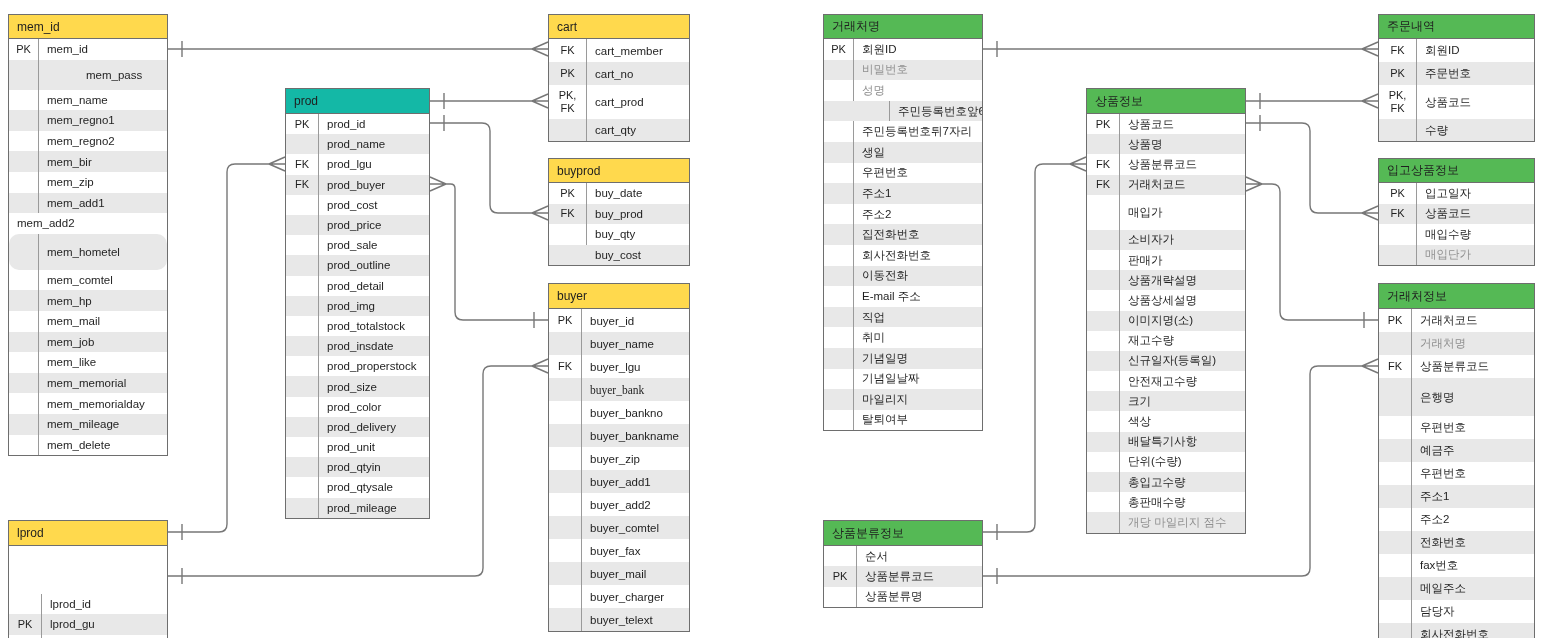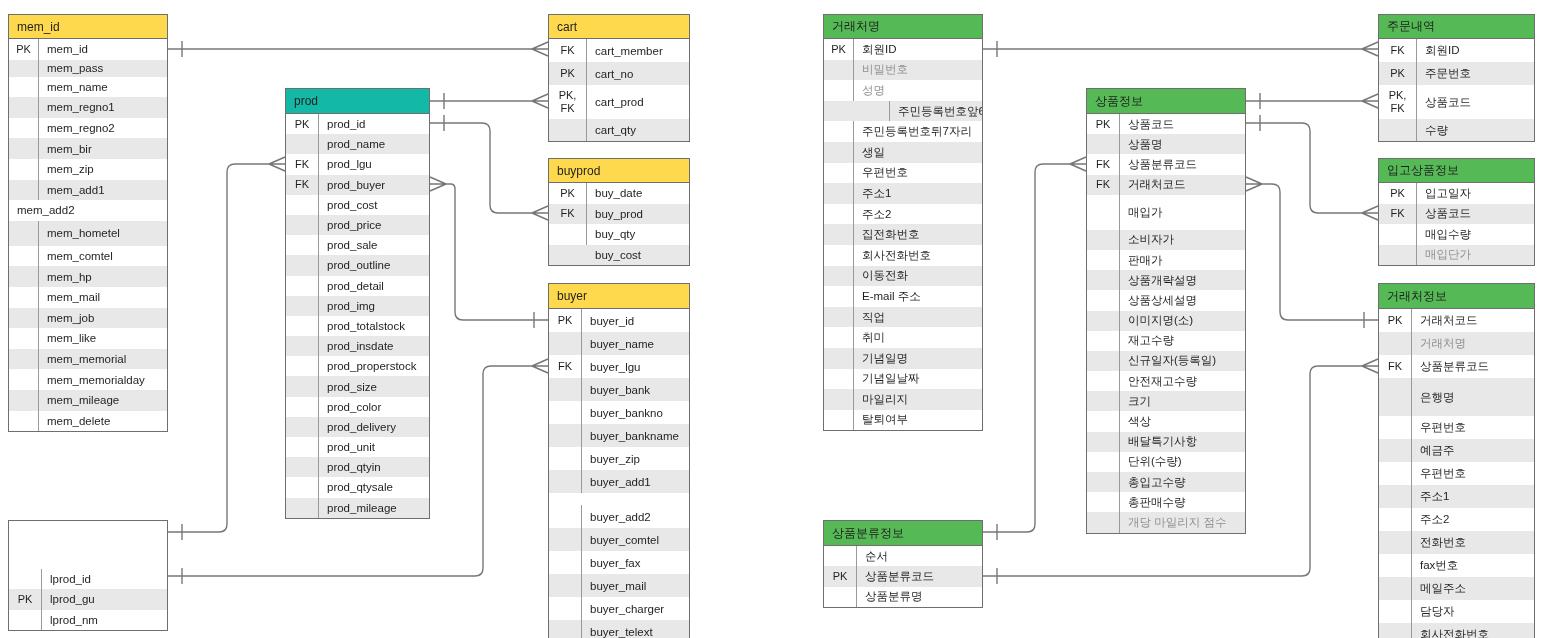--- a/index.html
+++ b/index.html
@@ -63,21 +63,21 @@
       <path d="M 1262 184 L 1246 177 M 1262 184 L 1246 184 M 1262 184 L 1246 191" class="mark"></path>
       <path d="M 1364 312 L 1364 328" class="mark"></path>
     </svg>
 <div class="tbl" style="left: 8px; top: 14px; width: 160px;">
       <div class="tbl-header" style="height: 24px; background: rgb(255, 217, 77);">mem_id</div>
       <div class="rows">
         <div class="row" style="height: 20.6px;">
           <div class="cell-key" style="width: 30px;">PK</div>
           <div class="cell-name">mem_id</div>
         </div>
-        <div class="row alt" style="height: 17px;">
+        <div class="row alt" style="height: 30px; gap: 39px;">
           <div class="cell-key" style="width: 30px;"></div>
           <div class="cell-name">mem_pass</div>
         </div>
         <div class="row" style="height: 20.6px;">
           <div class="cell-key" style="width: 30px;"></div>
           <div class="cell-name">mem_name</div>
         </div>
         <div class="row alt" style="height: 20.6px;">
           <div class="cell-key" style="width: 30px;"></div>
           <div class="cell-name">mem_regno1</div>
@@ -95,21 +95,21 @@
           <div class="cell-name">mem_zip</div>
         </div>
         <div class="row alt" style="height: 20.6px;">
           <div class="cell-key" style="width: 30px;"></div>
           <div class="cell-name">mem_add1</div>
         </div>
         <div class="row" style="height: 20.6px; flex-direction: column;">
           <div class="cell-key" style="width: 30px;"></div>
           <div class="cell-name">mem_add2</div>
         </div>
-        <div class="row alt" style="height: 25px;">
+        <div class="row alt" style="height: 36px; border-radius: 10px;">
           <div class="cell-key" style="width: 30px;"></div>
           <div class="cell-name">mem_hometel</div>
         </div>
         <div class="row" style="height: 20.6px;">
           <div class="cell-key" style="width: 30px;"></div>
           <div class="cell-name">mem_comtel</div>
         </div>
         <div class="row alt" style="height: 20.6px;">
           <div class="cell-key" style="width: 30px;"></div>
           <div class="cell-name">mem_hp</div>
@@ -280,41 +280,41 @@
           <div class="cell-name">buyer_id</div>
         </div>
         <div class="row alt" style="height: 23px;">
           <div class="cell-key" style="width: 33px;"></div>
           <div class="cell-name">buyer_name</div>
         </div>
         <div class="row" style="height: 23px;">
           <div class="cell-key" style="width: 33px;">FK</div>
           <div class="cell-name">buyer_lgu</div>
         </div>
-        <div class="row alt" style="height: 23px;">
+        <div class="row alt" style="height: 23px; font-family: Liberation Serif, serif;">
           <div class="cell-key" style="width: 33px;"></div>
           <div class="cell-name">buyer_bank</div>
         </div>
         <div class="row" style="height: 23px;">
           <div class="cell-key" style="width: 33px;"></div>
           <div class="cell-name">buyer_bankno</div>
         </div>
         <div class="row alt" style="height: 23px;">
           <div class="cell-key" style="width: 33px;"></div>
           <div class="cell-name">buyer_bankname</div>
         </div>
         <div class="row" style="height: 23px;">
           <div class="cell-key" style="width: 33px;"></div>
           <div class="cell-name">buyer_zip</div>
         </div>
         <div class="row alt" style="height: 23px;">
           <div class="cell-key" style="width: 33px;"></div>
           <div class="cell-name">buyer_add1</div>
         </div>
-        <div class="row" style="height: 23px; margin-top: 12px;">
+        <div class="row" style="height: 23px;">
           <div class="cell-key" style="width: 33px;"></div>
           <div class="cell-name">buyer_add2</div>
         </div>
         <div class="row alt" style="height: 23px;">
           <div class="cell-key" style="width: 33px;"></div>
           <div class="cell-name">buyer_comtel</div>
         </div>
         <div class="row" style="height: 23px;">
           <div class="cell-key" style="width: 33px;"></div>
           <div class="cell-name">buyer_fax</div>
@@ -327,20 +327,21 @@
           <div class="cell-key" style="width: 33px;"></div>
           <div class="cell-name">buyer_charger</div>
         </div>
         <div class="row alt" style="height: 23px;">
           <div class="cell-key" style="width: 33px;"></div>
           <div class="cell-name">buyer_telext</div>
         </div>
       </div>
     </div>
     <div class="tbl" style="left: 8px; top: 520px; width: 160px;">
+      <div class="tbl-header" style="height: 25px; background: rgb(255, 217, 77);">lprod</div>
       <div class="rows">
         <div class="row" style="height: 20.3px; margin-top: 48px;">
           <div class="cell-key" style="width: 33px;"></div>
           <div class="cell-name">lprod_id</div>
         </div>
         <div class="row alt" style="height: 20.3px;">
           <div class="cell-key" style="width: 33px;">PK</div>
           <div class="cell-name">lprod_gu</div>
         </div>
         <div class="row" style="height: 20.3px;">

